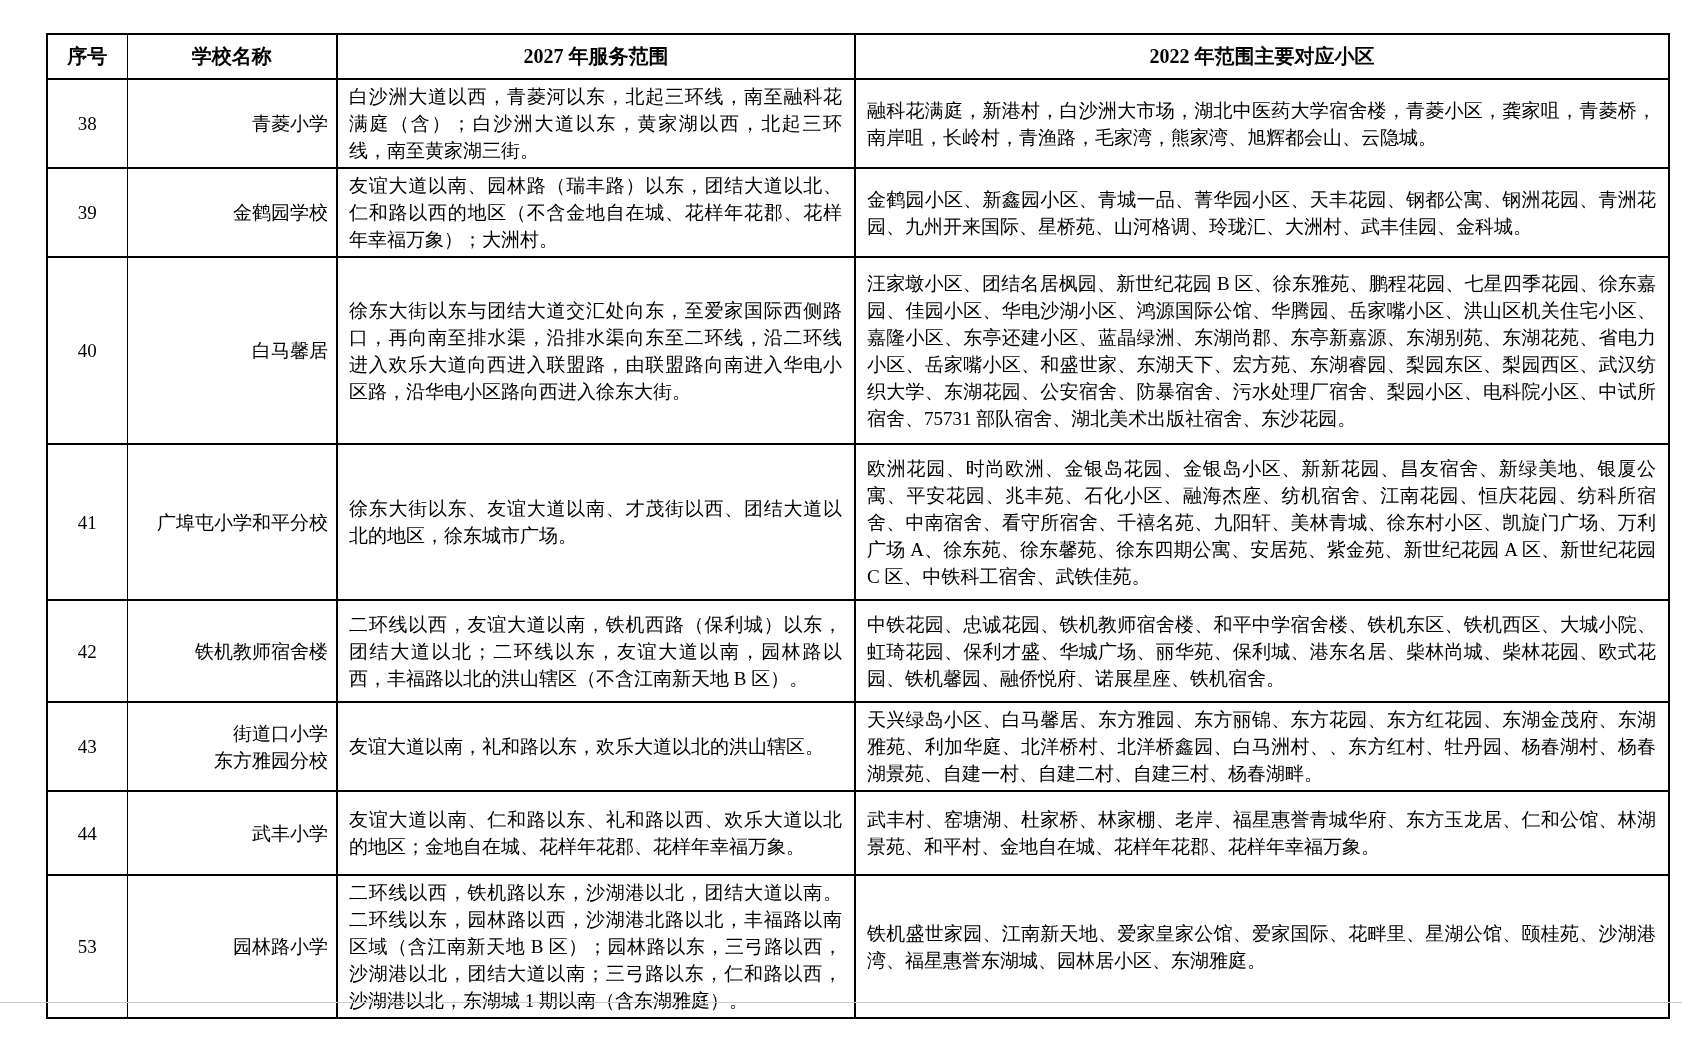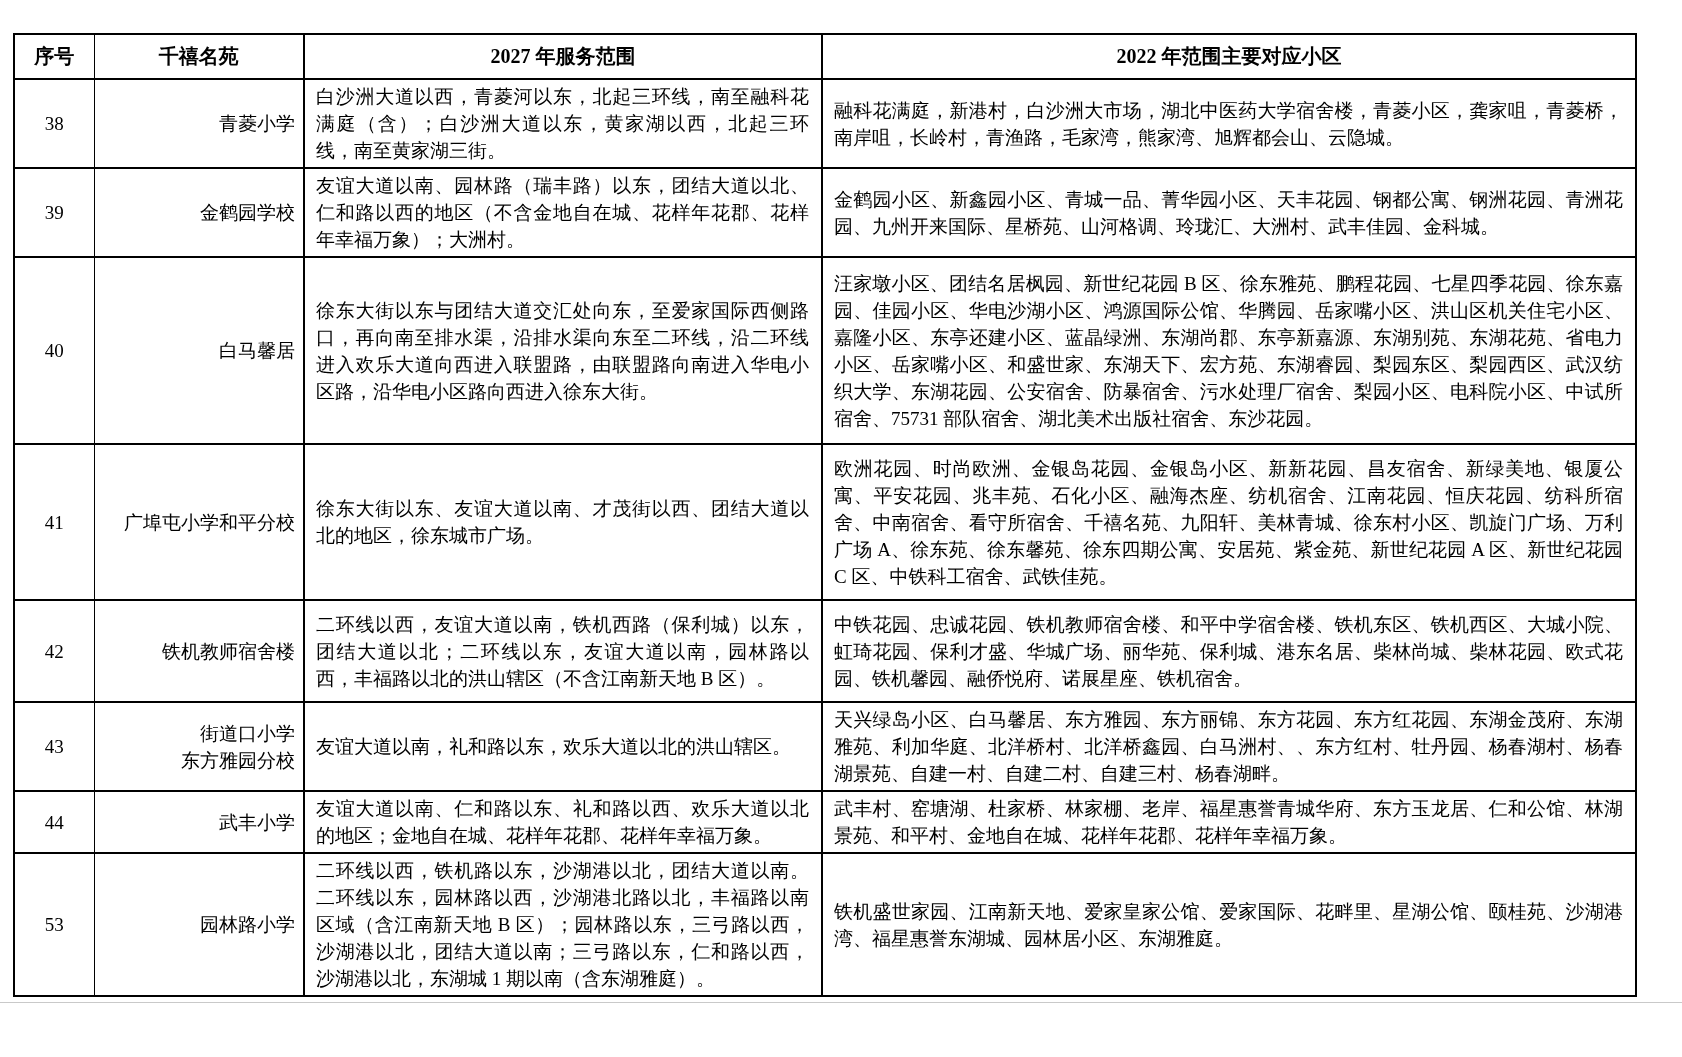--- a/index.html
+++ b/index.html
@@ -10,21 +10,21 @@
   }
   .page {
     position: relative;
     width: 1682px;
     height: 1057px;
     background: #ffffff;
     overflow: hidden;
   }
   table.school-table {
     position: absolute;
-    left: 13px;
+    left: 46px;
     top: 33px;
     width: 1622px;
     border-collapse: collapse;
     table-layout: fixed;
     border: 2px solid #000;
   }
   .school-table th, .school-table td {
     border: 2px solid #000;
     vertical-align: middle;
     font-size: 19px;
@@ -69,21 +69,21 @@
   <table class="school-table">
     <colgroup>
       <col style="width:80px">
       <col style="width:210px">
       <col style="width:518px">
       <col style="width:814px">
     </colgroup>
     <thead>
       <tr>
         <th class="col-no">序号</th>
-        <th class="col-school">千禧名苑</th>
+        <th class="col-school">学校名称</th>
         <th class="col-scope">2027 年服务范围</th>
         <th class="col-communities">2022 年范围主要对应小区</th>
       </tr>
     </thead>
     <tbody id="table-body">
         <tr style="height: 82px;">
           <td class="col-no">38</td>
           <td class="col-school">青菱小学</td>
           <td class="col-scope">白沙洲大道以西，青菱河以东，北起三环线，南至融科花满庭（含）；白沙洲大道以东，黄家湖以西，北起三环线，南至黄家湖三街。</td>
           <td class="col-communities">融科花满庭，新港村，白沙洲大市场，湖北中医药大学宿舍楼，青菱小区，龚家咀，青菱桥，南岸咀，长岭村，青渔路，毛家湾，熊家湾、旭辉都会山、云隐城。</td>
@@ -112,21 +112,21 @@
           <td class="col-scope">二环线以西，友谊大道以南，铁机西路（保利城）以东，团结大道以北；二环线以东，友谊大道以南，园林路以西，丰福路以北的洪山辖区（不含江南新天地 B 区）。</td>
           <td class="col-communities">中铁花园、忠诚花园、铁机教师宿舍楼、和平中学宿舍楼、铁机东区、铁机西区、大城小院、虹琦花园、保利才盛、华城广场、丽华苑、保利城、港东名居、柴林尚城、柴林花园、欧式花园、铁机馨园、融侨悦府、诺展星座、铁机宿舍。</td>
         </tr>
         <tr style="height: 85px;">
           <td class="col-no">43</td>
           <td class="col-school">街道口小学
 东方雅园分校</td>
           <td class="col-scope">友谊大道以南，礼和路以东，欢乐大道以北的洪山辖区。</td>
           <td class="col-communities">天兴绿岛小区、白马馨居、东方雅园、东方丽锦、东方花园、东方红花园、东湖金茂府、东湖雅苑、利加华庭、北洋桥村、北洋桥鑫园、白马洲村、、东方红村、牡丹园、杨春湖村、杨春湖景苑、自建一村、自建二村、自建三村、杨春湖畔。</td>
         </tr>
-        <tr style="height: 62px;">
+        <tr style="height: 84px;">
           <td class="col-no">44</td>
           <td class="col-school">武丰小学</td>
           <td class="col-scope">友谊大道以南、仁和路以东、礼和路以西、欢乐大道以北的地区；金地自在城、花样年花郡、花样年幸福万象。</td>
           <td class="col-communities">武丰村、窑塘湖、杜家桥、林家棚、老岸、福星惠誉青城华府、东方玉龙居、仁和公馆、林湖景苑、和平村、金地自在城、花样年花郡、花样年幸福万象。</td>
         </tr>
         <tr style="height: 130px;">
           <td class="col-no">53</td>
           <td class="col-school">园林路小学</td>
           <td class="col-scope">二环线以西，铁机路以东，沙湖港以北，团结大道以南。二环线以东，园林路以西，沙湖港北路以北，丰福路以南区域（含江南新天地 B 区）；园林路以东，三弓路以西，沙湖港以北，团结大道以南；三弓路以东，仁和路以西，沙湖港以北，东湖城 1 期以南（含东湖雅庭）。</td>
           <td class="col-communities">铁机盛世家园、江南新天地、爱家皇家公馆、爱家国际、花畔里、星湖公馆、颐桂苑、沙湖港湾、福星惠誉东湖城、园林居小区、东湖雅庭。</td>

